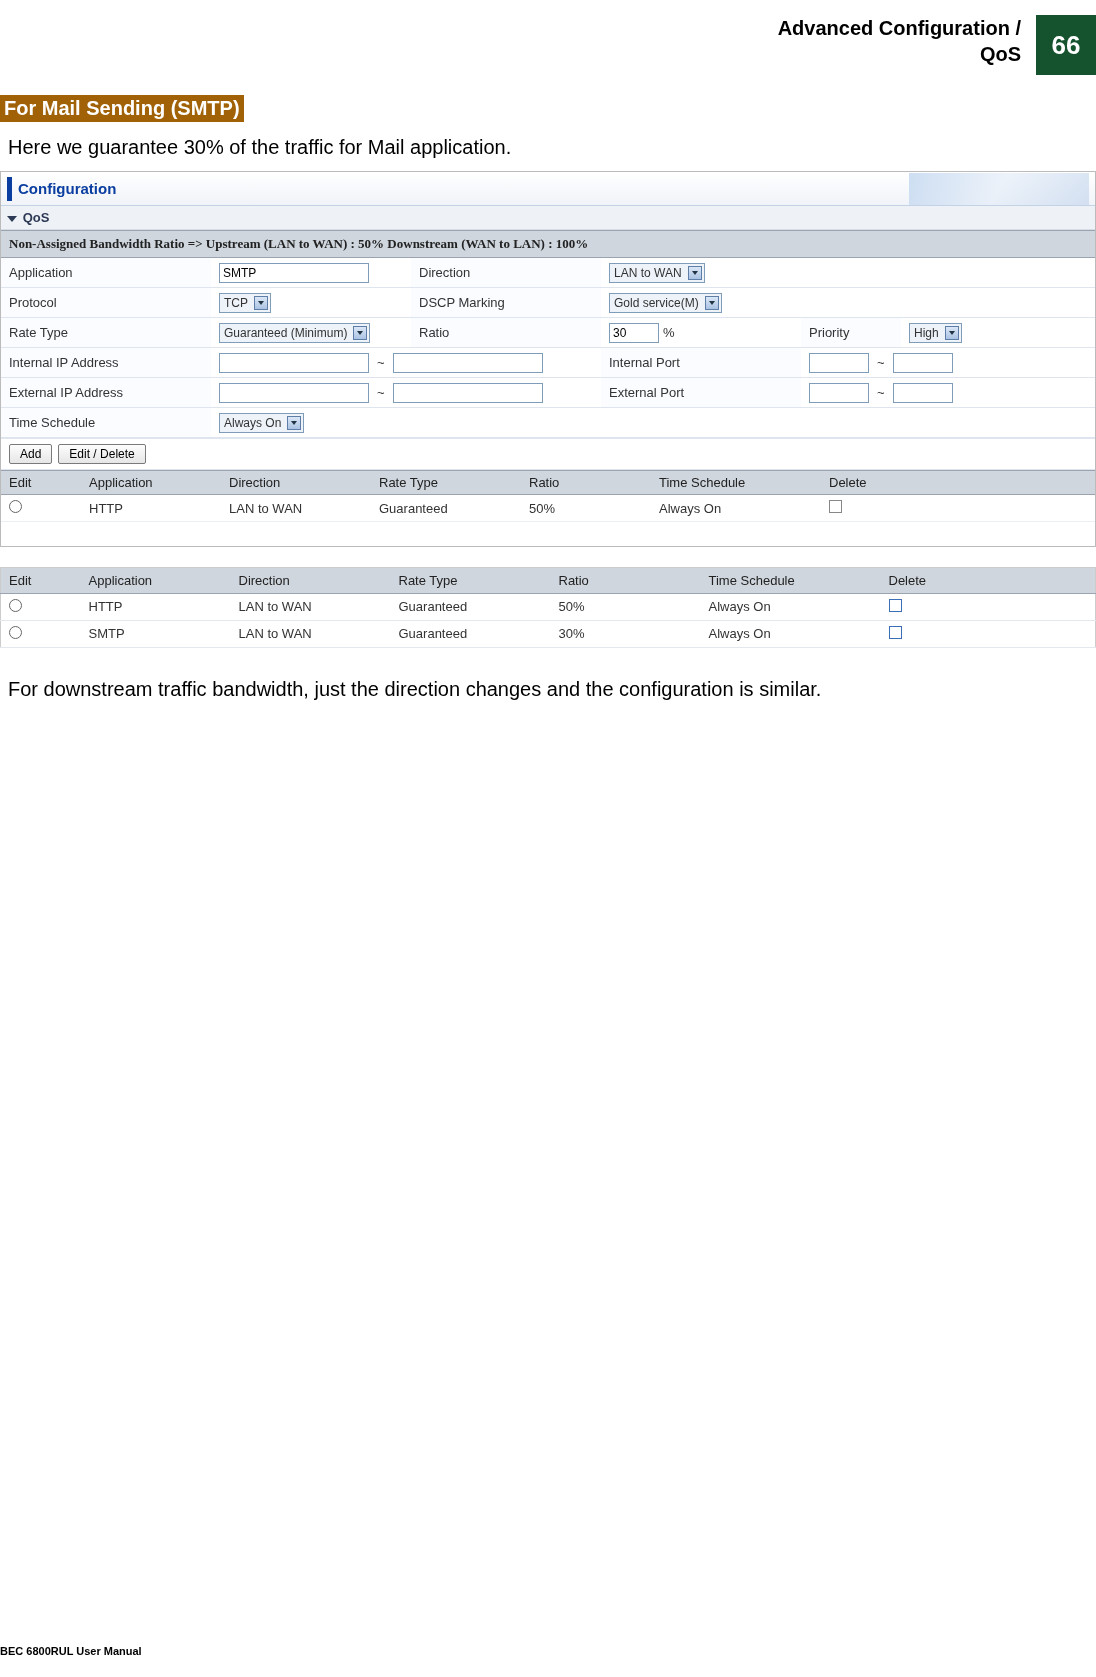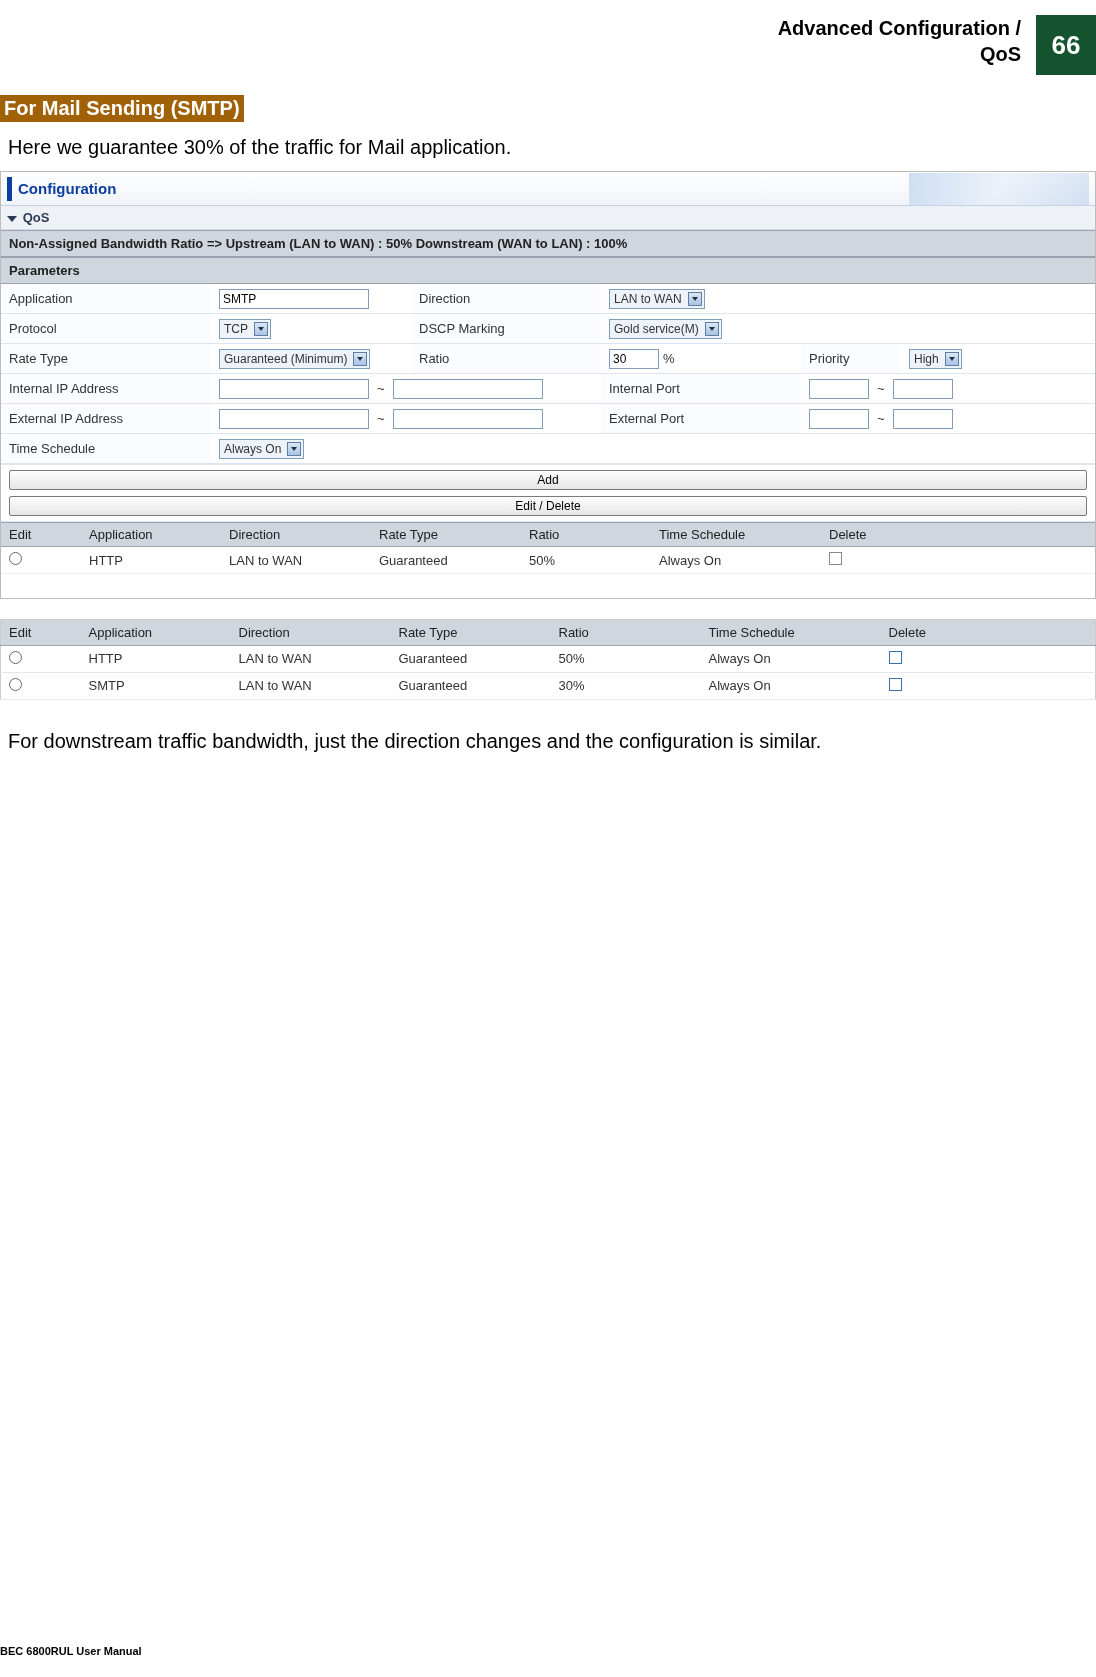--- a/index.html
+++ b/index.html
@@ -112,20 +112,21 @@
     vertical-align: middle;
   }
   .grey-row {
     background: #cfd6de;
     border-top: 1px solid #9aa3af;
     border-bottom: 1px solid #9aa3af;
     padding: 5px 8px;
     color: #222;
     font-size: 13px;
     font-weight: bold;
+    font-family: Liberation Serif, serif;
   }
   .param-grid {
     display: grid;
     grid-template-columns: 210px 200px 190px 200px 100px 1fr;
     align-items: center;
   }
   .param-grid > div {
     border-bottom: 1px solid #dfe5ee;
     padding: 4px 8px;
     min-height: 30px;
@@ -170,21 +171,20 @@
     border-right: 3px solid transparent;
     border-top: 4px solid #234;
   }
   .tilde { padding: 0 4px; }
   .btn-row {
     padding: 5px 8px;
     display: flex;
     gap: 6px;
     border-top: 1px solid #dfe5ee;
     border-bottom: 1px solid #dfe5ee;
-    flex-direction: column;
   }
   .btn {
     font-size: 12px;
     border: 1px solid #7a7a7a;
     background: linear-gradient(#fdfdfd,#e6e6e6);
     padding: 2px 10px;
     border-radius: 2px;
     cursor: pointer;
   }
   
@@ -275,21 +275,20 @@
       <div class="banner-text">Configuration</div>
       <div class="banner-art"></div>
     </div>
 
     <div class="qos-row">
       <span class="qos-arrow"></span>
       <span>QoS</span>
     </div>
 
     <div class="grey-row">Non-Assigned Bandwidth Ratio =&gt; Upstream (LAN to WAN) : 50%     Downstream (WAN to LAN) : 100%</div>
-    <div class="grey-row" style="background:#cfd6de;">Parameters</div>
 
     <div class="param-grid">
       <div class="param-label">Application</div>
       <div>
         <input class="input w150" value="SMTP" style="">
       </div>
       <div class="param-label">Direction</div>
       <div>
         <span class="select-wrap">
           <span>LAN to WAN</span>

